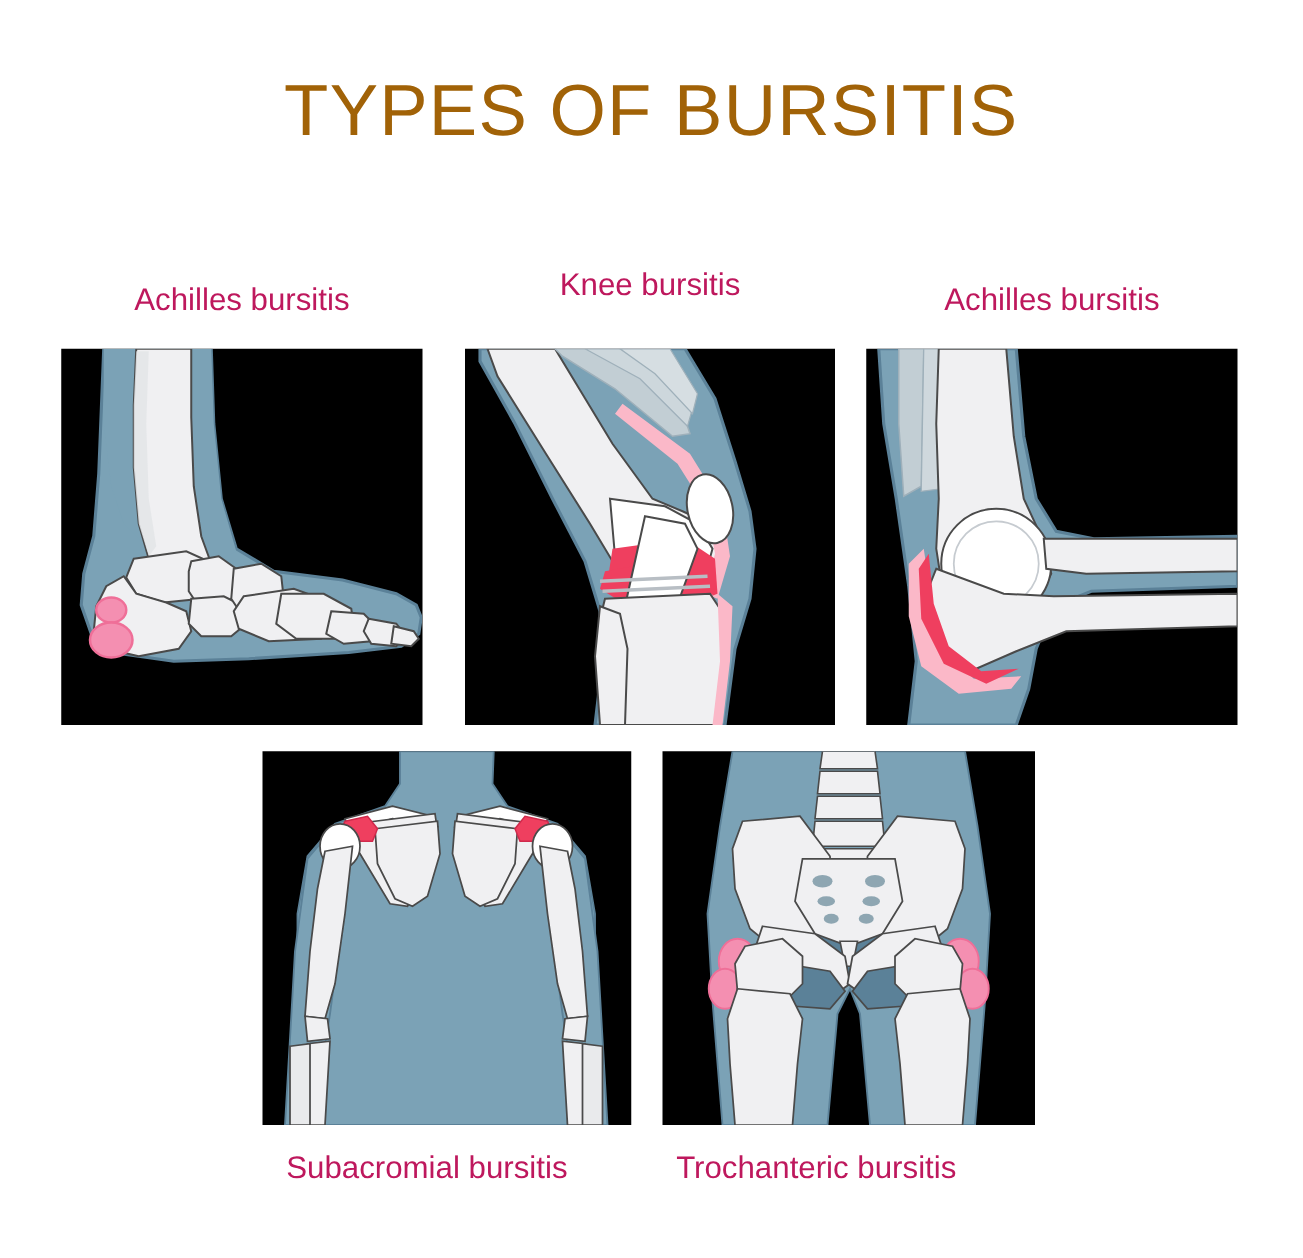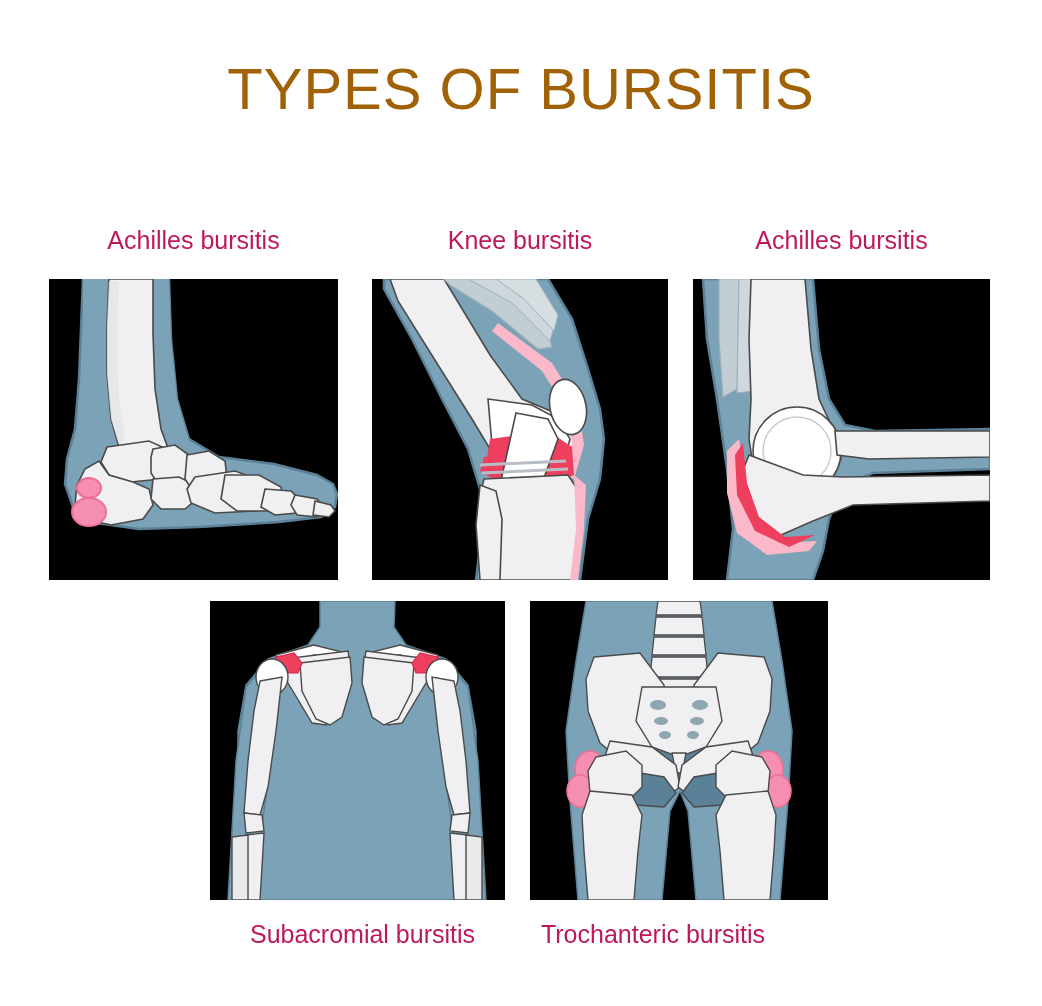--- a/index.html
+++ b/index.html
@@ -34,21 +34,21 @@
     overflow:hidden;
   }
   .panel svg{display:block;width:100%;height:100%;}
 </style>
 </head>
 <body>
 
 <div id="page-title">TYPES OF BURSITIS</div>
 
 <div class="panel-label" style="left:49px;top:228px;width:289px;">Achilles bursitis</div>
-<div class="panel-label" style="left:372px;top:228px;width:296px;">Knee bursitis</div>
+<div class="panel-label" style="left:372px;top:216px;width:296px;">Knee bursitis</div>
 <div class="panel-label" style="left:693px;top:228px;width:297px;">Achilles bursitis</div>
 
 <div class="panel" style="left:49px;top:279px;width:289px;height:301px;">
   <svg viewBox="0 0 289 301" preserveAspectRatio="none">
 
     <path d="M34,0 L120,0 L122,60 L128,120 L140,160 L170,178 L225,185 L268,196 L284,205 L288,215
              L286,228 L272,238 L230,243 L150,248 L90,250 L48,244 L24,228 L16,205 L18,180 L26,150 L30,100 L32,50 Z" fill="#7ba2b6" stroke="#5b8198" stroke-width="2.5"></path>
     <path d="M34,0 L120,0 L122,60 L128,120 L140,162 L120,172 L96,170 L70,160 L50,140 L40,110 L34,60 Z" fill="#7ba2b6"></path>
 
     <path d="M60,0 L104,0 L104,55 L106,110 L112,150 L120,172 L104,182 L84,180 L70,168 L62,140 L58,95 L58,45 Z" fill="#f0f0f2" stroke="#4a4a4a" stroke-width="1.6"></path>
@@ -208,14 +208,14 @@
     <ellipse cx="248" cy="190" rx="13" ry="16" fill="#f48fb1" stroke="#ef6f98" stroke-width="1.5"></ellipse>
 
     <path d="M66,156 L96,150 L112,164 L112,186 L98,200 L74,204 L60,192 L58,170 Z" fill="#f0f0f2" stroke="#4a4a4a" stroke-width="1.4"></path>
     <path d="M60,190 L102,194 L112,214 L108,250 L104,299 L58,299 L54,250 L52,214 Z" fill="#f0f0f2" stroke="#4a4a4a" stroke-width="1.4"></path>
 
     <path d="M232,156 L202,150 L186,164 L186,186 L200,200 L224,204 L238,192 L240,170 Z" fill="#f0f0f2" stroke="#4a4a4a" stroke-width="1.4"></path>
     <path d="M238,190 L196,194 L186,214 L190,250 L194,299 L240,299 L244,250 L246,214 Z" fill="#f0f0f2" stroke="#4a4a4a" stroke-width="1.4"></path>
   </svg>
 </div>
 
-<div class="panel-label" style="left:215px;top:922px;width:295px;">Subacromial bursitis</div>
+<div class="panel-label" style="left:194px;top:922px;width:295px;">Subacromial bursitis</div>
 <div class="panel-label" style="left:504px;top:922px;width:298px;">Trochanteric bursitis</div>
 
 </body></html>

